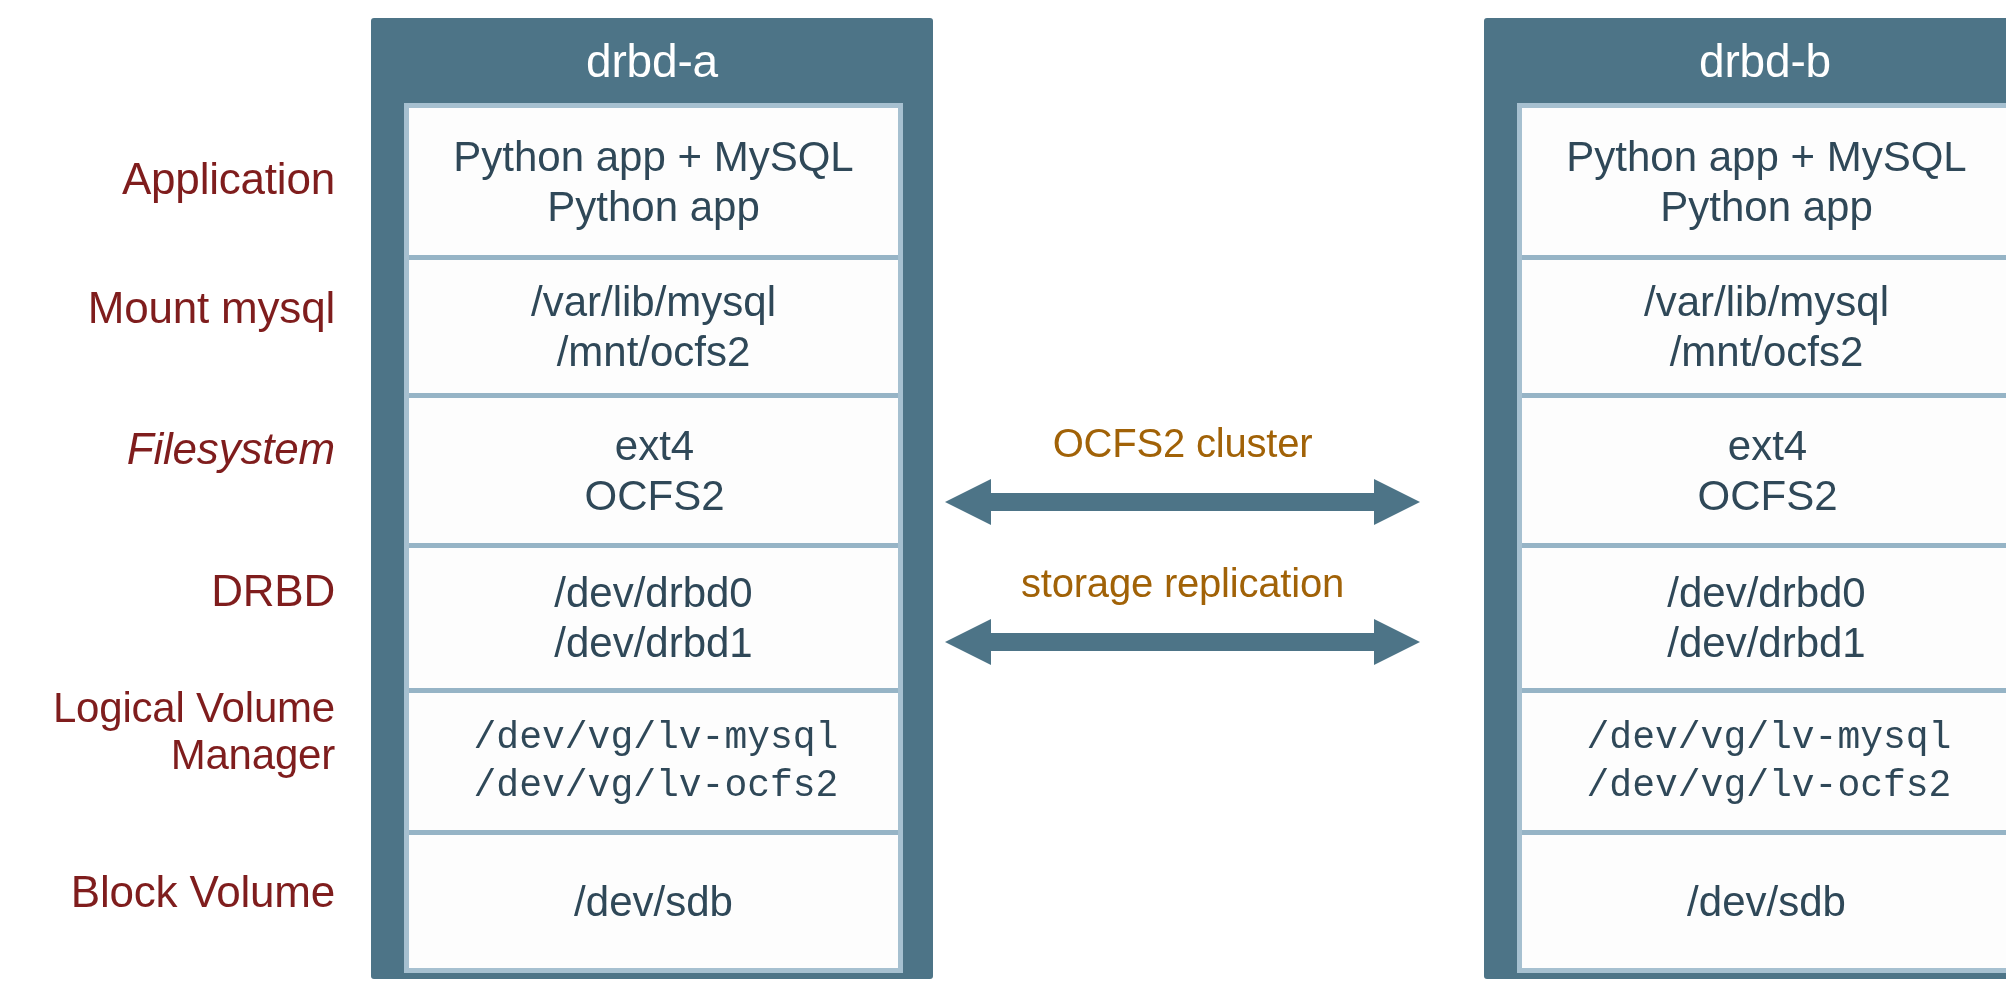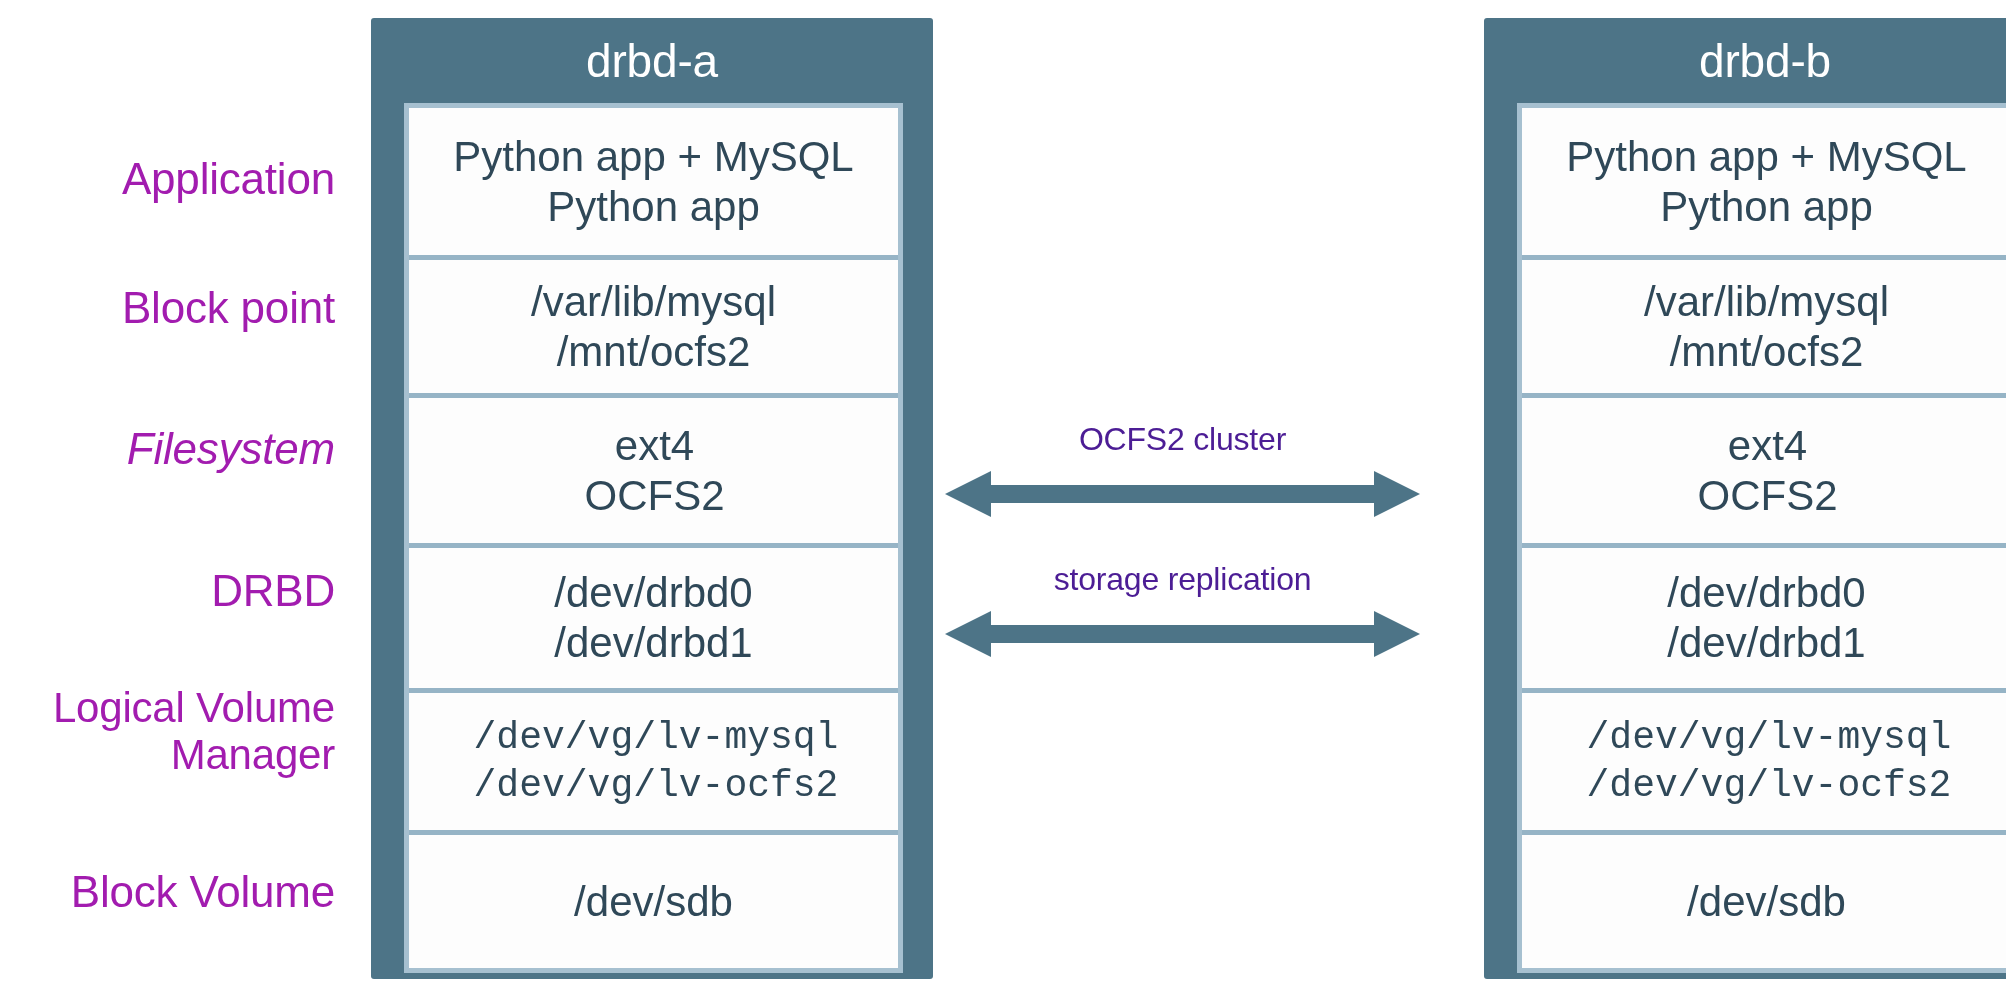--- a/index.html
+++ b/index.html
@@ -21,21 +21,21 @@
     background: #ffffff;
   }
 
   
   .row-label {
     position: absolute;
     right: 1671px;           
     text-align: right;
     font-size: 44px;
     line-height: 1.13;
-    color: #a21caf;
+    color: #7f1d1d;
     white-space: pre-line;
     letter-spacing: -0.2px;
   }
 
   
   .node-panel {
     position: absolute;
     top: 18px;
     width: 562px;
     height: 961px;
@@ -99,40 +99,40 @@
   .h-block { flex: 1 1 auto; }
 
   
   .link {
     position: absolute;
     left: 945px;
     width: 475px;
   }
   .link-label {
     text-align: center;
-    font-size: 32px;
+    font-size: 40px;
     line-height: 1;
-    color: #4c1d95;
+    color: #a16207;
     margin-bottom: 16px;
     letter-spacing: -0.2px;
   }
   .link-arrow {
     display: block;
     width: 475px;
     height: 46px;
   }
 </style>
 </head>
 <body>
 
 <div id="stage">
 
   <div class="row-label" style="top:154px;">Application</div>
 
-  <div class="row-label" style="top:283px;">Block point</div>
+  <div class="row-label" style="top:283px;">Mount mysql</div>
 
   <div class="row-label" style="top:424px;font-style:italic;">Filesystem</div>
 
   <div class="row-label" style="top:566px;">DRBD</div>
 
   <div class="row-label" style="top:684px; font-size:42px;">Logical Volume
 Manager</div>
 
   <div class="row-label" style="top:867px;">Block Volume</div>
 

